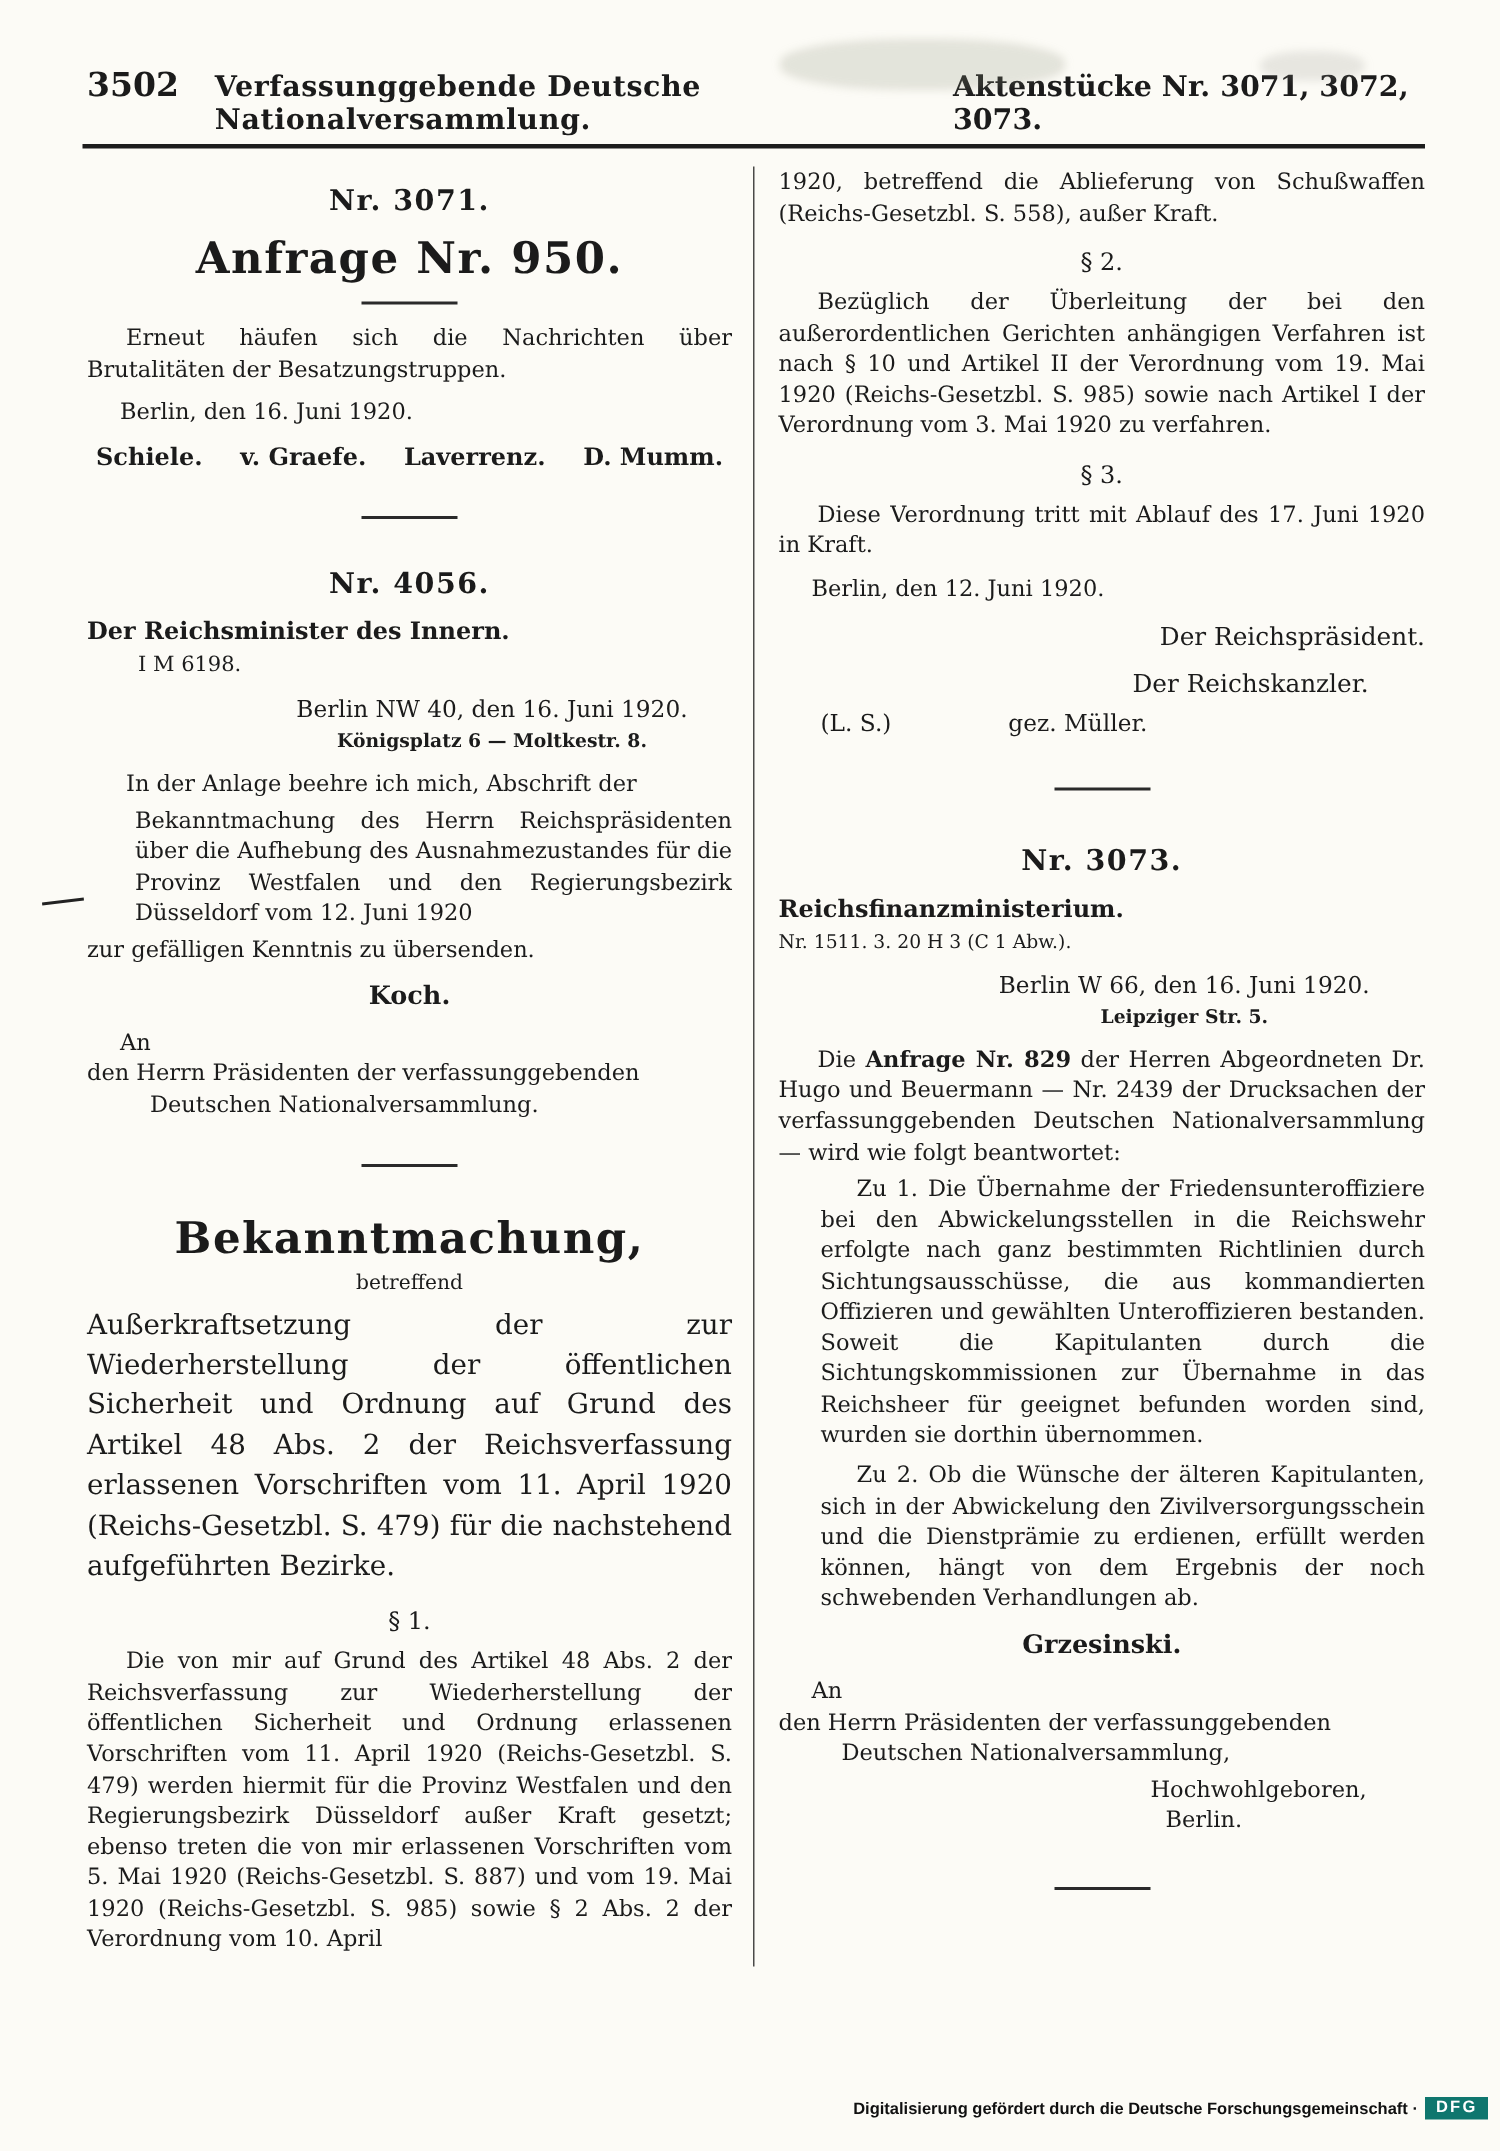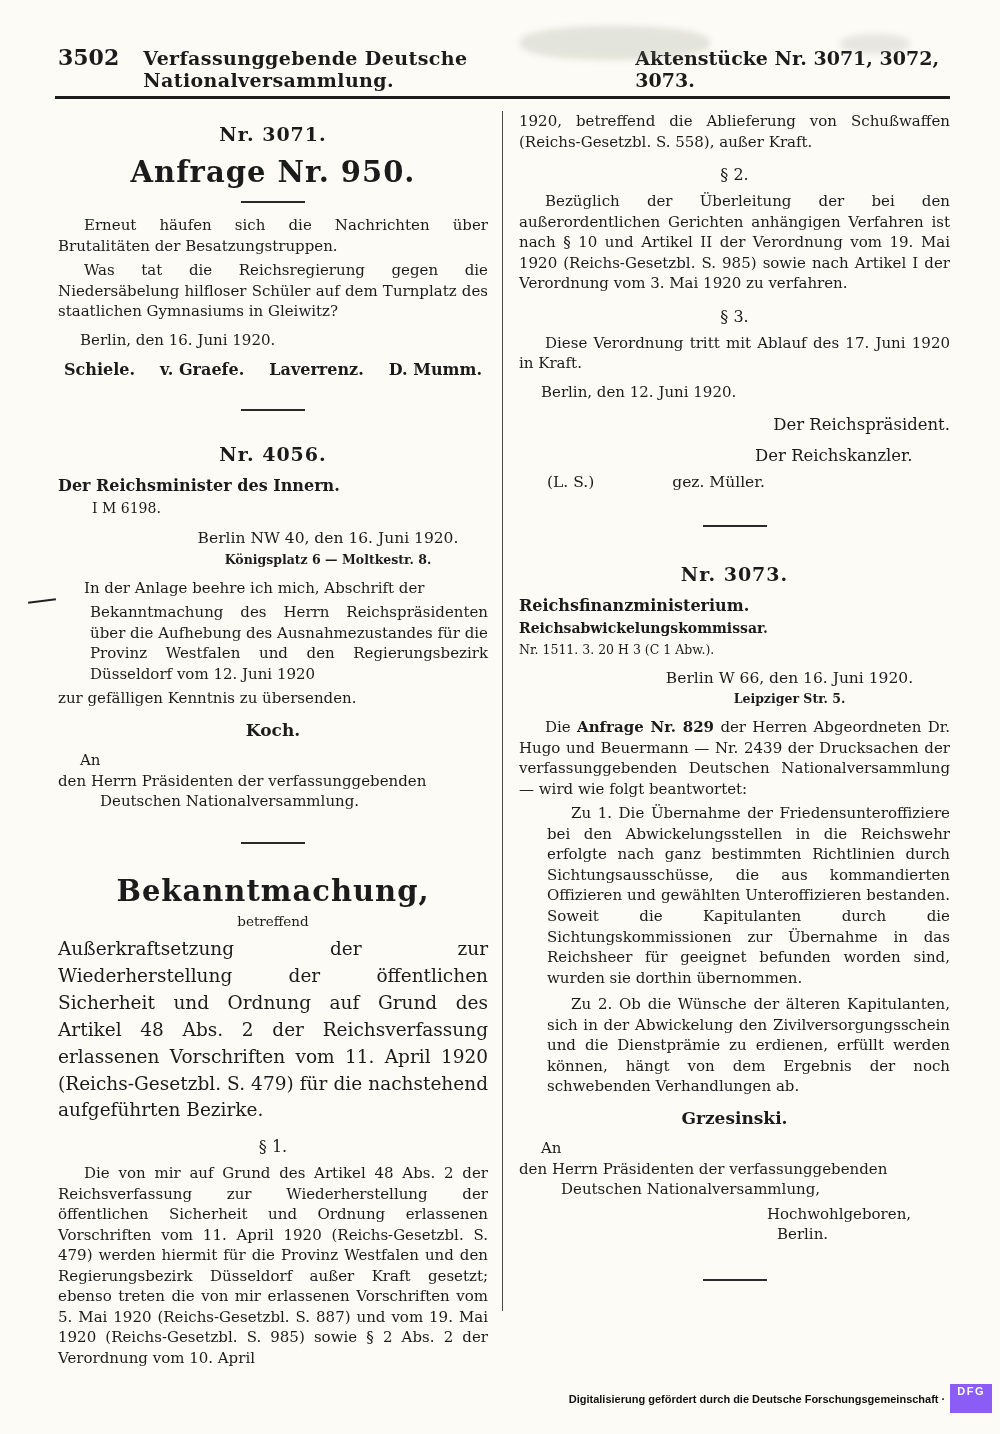--- a/index.html
+++ b/index.html
@@ -56,21 +56,21 @@
   .off3{margin:8px 0 0 236px;font-size:16.5px;text-align:left;}
   .off4{display:flex;margin-top:6px;font-size:15.5px;}
   .off4 .seal{margin-left:28px;}
   .off4 .csig{margin-left:78px;}
   .ans{margin-left:28px;text-indent:24px;margin-bottom:6px;}
   .hoch{margin-left:248px;text-align:left;margin-bottom:0;}
   .hoch2{margin-left:258px;text-align:left;}
   
   .footer{position:absolute;right:8px;bottom:21px;display:flex;align-items:center;gap:5px;
     font-family:"Liberation Sans",sans-serif;font-size:11px;font-weight:700;color:#101010;}
-  .dfg{background:#8b5cf6;color:#ffffff;font-size:11px;font-weight:700;padding:1px 7px 16px;letter-spacing:1.5px;}
+  .dfg{background:#0f766e;color:#ffffff;font-size:11px;font-weight:700;padding:1px 7px 2px;letter-spacing:1.5px;}
   
   .artifact{position:absolute;pointer-events:none;}
   .art1{left:520px;top:26px;width:190px;height:34px;background:rgba(140,145,125,.22);filter:blur(3px);border-radius:45%;}
   .art2{left:840px;top:34px;width:70px;height:20px;background:rgba(150,150,140,.20);filter:blur(3px);border-radius:45%;}
   .marginmark{position:absolute;left:28px;top:600px;width:28px;border-top:2px solid #222;transform:rotate(-7deg);}
 </style>
 </head>
 <body>
 
 <div class="page">
@@ -88,21 +88,20 @@
 
   <div class="cols">
 
     <section class="col left">
 
       <p class="secnum">Nr. 3071.</p>
       <h1 class="bigtitle">Anfrage Nr. 950.</h1>
       <div class="sdiv"></div>
 
       <p class="ind">Erneut häufen sich die Nachrichten über Brutalitäten der Besatzungstruppen.</p>
-      <p class="ind">Was tat die Reichsregierung gegen die Niedersäbelung hilfloser Schüler auf dem Turnplatz des staatlichen Gymnasiums in Gleiwitz?</p>
       <p class="dateline">Berlin, den 16. Juni 1920.</p>
 
       <div class="sigrow">
         <span>Schiele.</span>
         <span>v. Graefe.</span>
         <span>Laverrenz.</span>
         <span>D. Mumm.</span>
       </div>
 
       <div class="sdiv gap"></div>
@@ -155,21 +154,20 @@
       <p class="off3">Der Reichskanzler.</p>
       <div class="off4">
         <span class="seal">(L. S.)</span>
         <span class="csig">gez. Müller.</span>
       </div>
 
       <div class="sdiv gap2"></div>
 
       <p class="secnum">Nr. 3073.</p>
       <p class="b sender">Reichsfinanzministerium.</p>
-      <p class="b sender2">Reichsabwickelungskommissar.</p>
       <p class="ref2">Nr. 1511. 3. 20 H 3 (C 1 Abw.).</p>
 
       <div class="rightblock">
         <p class="db">Berlin W 66, den 16. Juni 1920.</p>
         <p class="sub">Leipziger Str. 5.</p>
       </div>
 
       <p class="ind"><span>Die </span><span class="b">Anfrage Nr. 829</span><span> der Herren Abgeordneten Dr. Hugo und Beuermann — Nr. 2439 der Drucksachen der verfassunggebenden Deutschen Nationalversammlung — wird wie folgt beantwortet:</span></p>
 
       <p class="ans">Zu 1. Die Übernahme der Friedensunteroffiziere bei den Abwickelungsstellen in die Reichswehr erfolgte nach ganz bestimmten Richtlinien durch Sichtungsausschüsse, die aus kommandierten Offizieren und gewählten Unteroffizieren bestanden. Soweit die Kapitulanten durch die Sichtungskommissionen zur Übernahme in das Reichsheer für geeignet befunden worden sind, wurden sie dorthin übernommen.</p>

